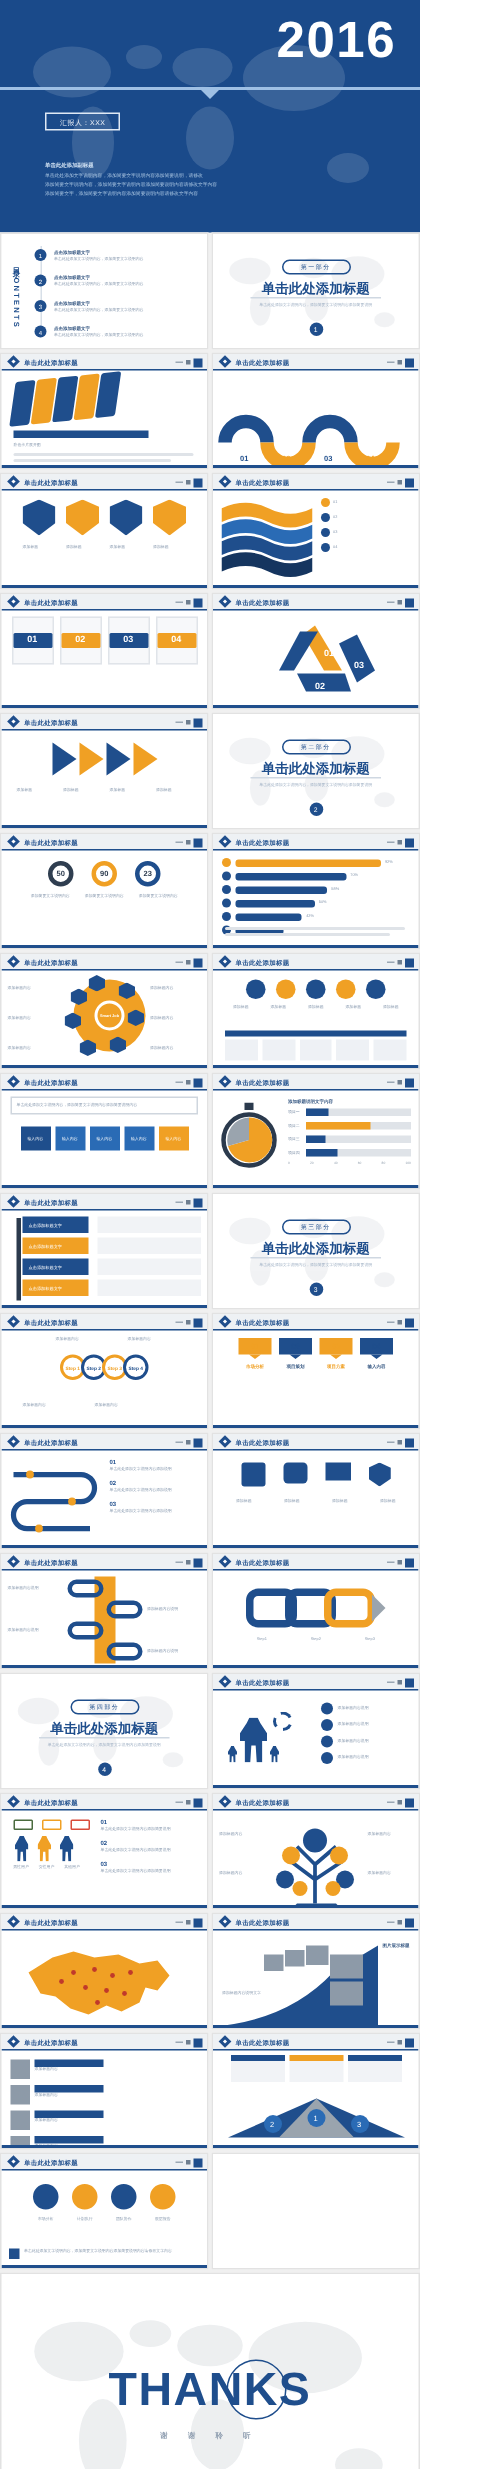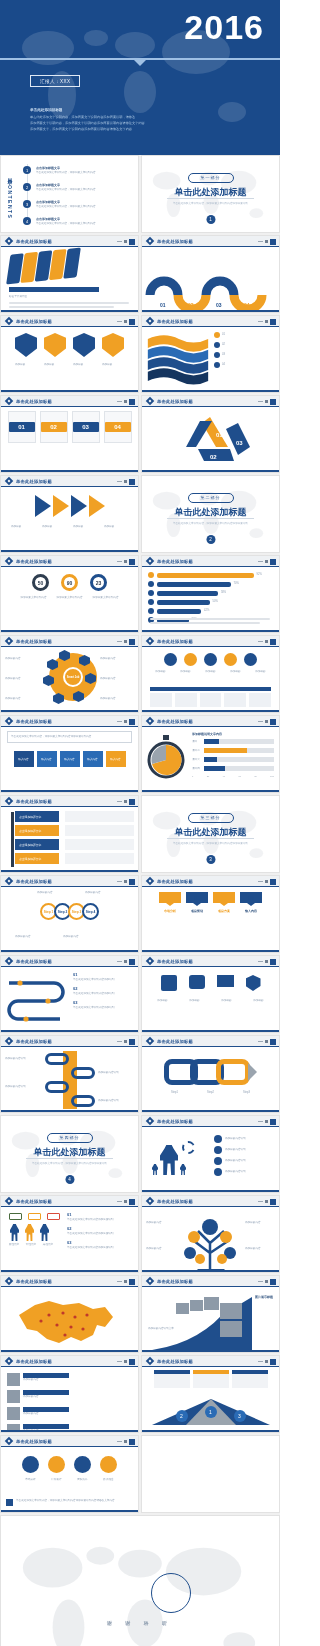--- a/index.html
+++ b/index.html
@@ -1192,18 +1192,19 @@
           <ellipse cx="52" cy="52" rx="30" ry="20"></ellipse>
             <ellipse cx="68" cy="112" rx="16" ry="28"></ellipse>
           <ellipse cx="140" cy="48" rx="22" ry="14"></ellipse>
             <ellipse cx="145" cy="108" rx="18" ry="24"></ellipse>
           <ellipse cx="204" cy="56" rx="38" ry="24"></ellipse>
             <ellipse cx="240" cy="128" rx="16" ry="11"></ellipse>
           <ellipse cx="100" cy="40" rx="14" ry="9"></ellipse>
         </g>
       </svg>
       <div class="ring"></div>
+      <div class="tk">THANKS</div>
       <div class="tksub">谢 谢 聆 听</div>
 
     </div>
 
   </div>
 </div>
 
 </body></html>

